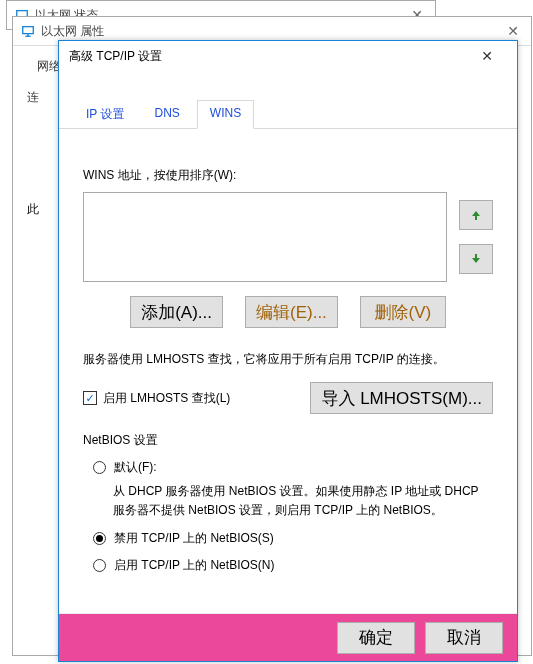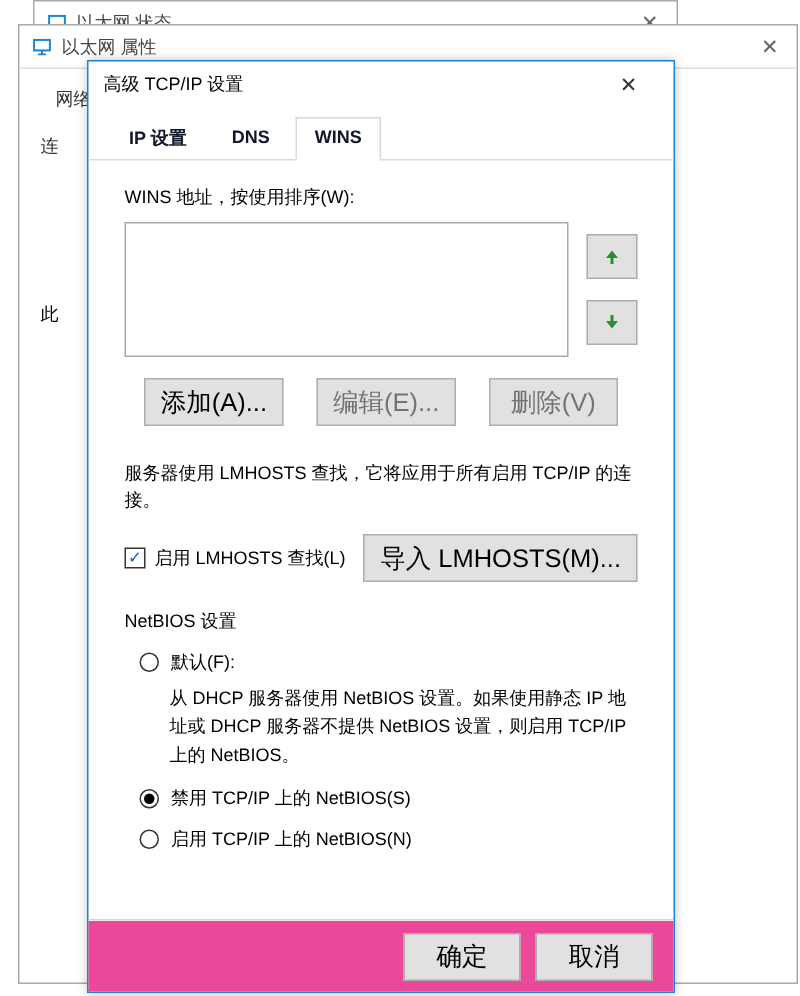--- a/index.html
+++ b/index.html
@@ -46,27 +46,28 @@
     color:#333;
     padding: 8px 14px 0;
   }
   .bg-tab { padding: 4px 10px; }
   .bg-label { padding: 10px 14px; color:#333; }
 
   .dialog {
     position: absolute;
     left: 58px;
     top: 40px;
-    width: 392px;
+    width: 460px;
     height: 622px;
     border: 1px solid #1883d7;
     background: #fff;
     box-shadow: 0 0 6px rgba(0,0,0,0.25);
     display: flex;
     flex-direction: column;
+    gap: 22px;
   }
   .dialog-title {
     height: 30px;
     display: flex;
     align-items: center;
     padding: 0 10px;
     font-size: 12px;
     color: #000;
   }
   .dialog-title .close-x {
@@ -85,25 +86,24 @@
     border-bottom: 1px solid #d9d9d9;
     padding: 0 14px;
     padding-top: 6px;
     gap: 4px;
     font-size: 12px;
   }
   .tab {
     padding: 5px 12px 6px;
     border: 1px solid transparent;
     border-bottom: none;
-    color: #0f172a;
+    color: #1d4ed8;
     cursor: pointer;
     position: relative;
     top: 1px;
-    font-weight: bold;
   }
   .tab.active {
     border-color: #d9d9d9;
     background: #fff;
     border-bottom: 1px solid #fff;
   }
   .content {
     flex: 1;
     padding: 16px 24px 8px;
     overflow: hidden;
@@ -151,21 +151,21 @@
     border: 1px solid #adadad;
     background: #e1e1e1;
     font-size: 17px;
     display: flex;
     align-items: center;
     justify-content: center;
     cursor: pointer;
     padding: 15px 10px;
   }
   .btn.disabled {
-    color: #737373;
+    color: #a16207;
     cursor: default;
   }
   .section-text {
     margin: 16px 0 14px;
     line-height: 1.5;
   }
   .lmhosts-row {
     display: flex;
     align-items: center;
     justify-content: space-between;
@@ -229,21 +229,21 @@
     gap: 10px;
   }
   .dialog-footer .btn {
     min-width: 78px;
     background: #e1e1e1;
   }
 </style>
 </head>
 <body>
 
-<div class="bg-window" style="left:22px; top:0; width:430px; height:30px;">
+<div class="bg-window" style="left:6px; top:0; width:430px; height:30px;">
   <div class="bg-title">
     <span class="small-icon">
       <svg viewBox="0 0 16 16">
           <rect x="2" y="3" width="12" height="8" fill="none" stroke="#1883d7" stroke-width="1.5"></rect>
           <line x1="5" y1="14" x2="11" y2="14" stroke="#1883d7" stroke-width="1.5"></line>
           <line x1="8" y1="11" x2="8" y2="14" stroke="#1883d7" stroke-width="1.5"></line>
         </svg>
     </span>
     <span>以太网 状态</span>
     <span class="bg-close">✕</span>

